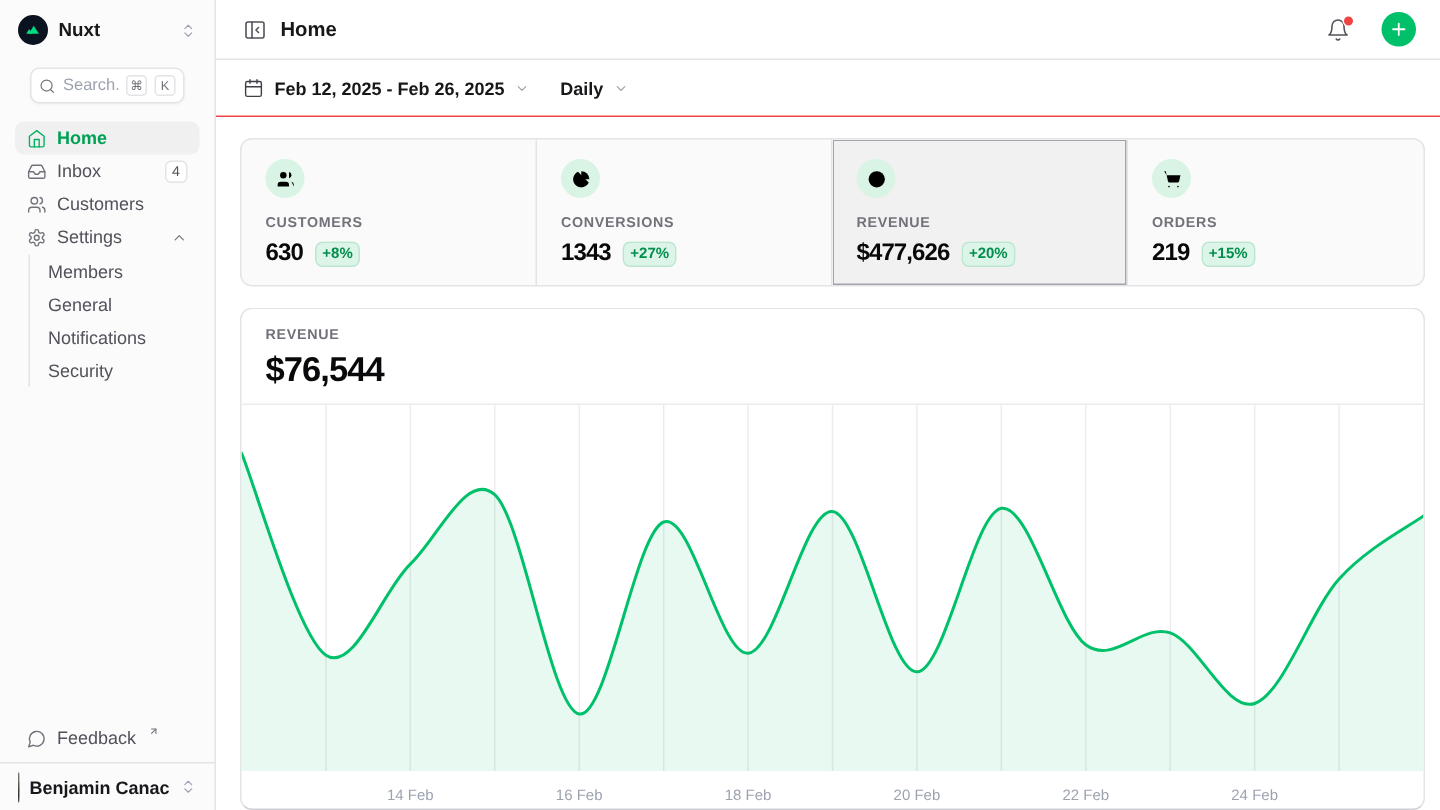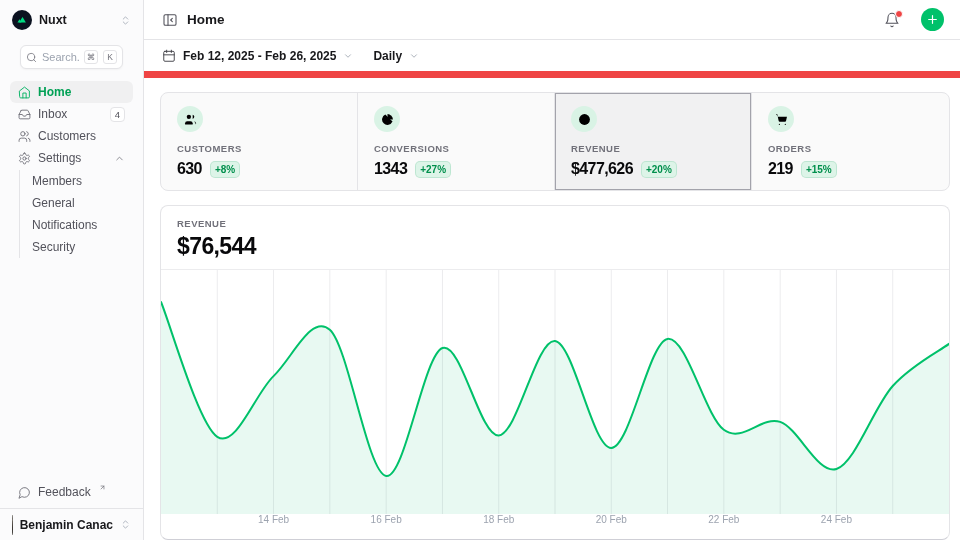--- a/index.html
+++ b/index.html
@@ -39,21 +39,21 @@
   .user-name { flex:1; font-size:12px; font-weight:600; color:#18181b; white-space:nowrap; }
 
   
   .main { flex:1; display:flex; flex-direction:column; min-width:0; background:#fff; }
   .top-header { height:40px; min-height:40px; border-bottom:1px solid #e4e4e7; display:flex; align-items:center; gap:9px; padding:0 16px 0 18px; }
   .collapse-btn { color:#52525b; cursor:pointer; display:flex; }
   .page-title { font-size:13.5px; font-weight:700; color:#18181b; flex:1; }
   .bell-wrap { position:relative; color:#52525b; margin-right:12px; cursor:pointer; display:flex; }
   .bell-dot { position:absolute; top:-2px; right:-3px; width:8px; height:8px; border-radius:50%; border:1.5px solid #fff; }
   .add-btn { width:23px; height:23px; border-radius:50%; color:#fff; display:flex; align-items:center; justify-content:center; border:none; cursor:pointer; }
-  .toolbar { height:38px; min-height:38px; border-bottom:7px solid #ef4444; display:flex; align-items:center; gap:20px; padding:0 18px; }
+  .toolbar { height:38px; min-height:38px; border-bottom:1px solid #ef4444; display:flex; align-items:center; gap:20px; padding:0 18px; }
   .tb-btn { display:flex; align-items:center; gap:7px; font-size:12px; font-weight:600; color:#18181b; cursor:pointer; }
   .tb-btn .cal { color:#3f3f46; }
   .chev { color:#9ca3af; }
 
   .content { flex:1; padding:14px 10px 0 16px; display:flex; flex-direction:column; overflow:hidden; }
 
   
   .stats-row { display:grid; grid-template-columns:repeat(4,1fr); border:1px solid #e4e4e7; border-radius:8px; background:#fafafa; overflow:hidden; }
   .stat-card { padding:13px 16px 12px; border-right:1px solid #e4e4e7; cursor:pointer; }
   .stat-card:last-child { border-right:none; }
@@ -65,21 +65,21 @@
   .stat-delta { font-size:10px; font-weight:700; color:#008f4c; background:#ddf4e8; border-radius:5px; padding:3px 5px; box-shadow:inset 0 0 0 1px rgba(0,150,80,.14); }
 
   
   .chart-card { margin-top:14px; flex:1; border:1px solid #e4e4e7; border-bottom-color:#cfcfd6; border-radius:8px; background:#fff; display:flex; flex-direction:column; overflow:hidden; }
   .chart-head { padding:12px 16px 9px; }
   .chart-label { font-size:9.5px; letter-spacing:.05em; color:#71717a; font-weight:600; margin-bottom:4px; }
   .chart-value { font-size:23px; font-weight:700; color:#09090b; letter-spacing:-0.6px; }
   .chart-plot { border-top:1px solid #ececee; height:244px; position:relative; }
   .chart-plot svg { display:block; width:100%; height:244px; }
   .x-axis { position:relative; height:20px; }
-  .x-axis span { position:absolute; top:1px; transform:translateX(-50%); font-size:10px; color:#9ca3af; white-space:nowrap; }
+  .x-axis span { position:absolute; top:12px; transform:translateX(-50%); font-size:10px; color:#9ca3af; white-space:nowrap; }
 </style>
 </head>
 <body>
 
 <div class="app">
 
   <aside class="sidebar">
 
     <div class="team-row">
       <span class="logo-circle">

